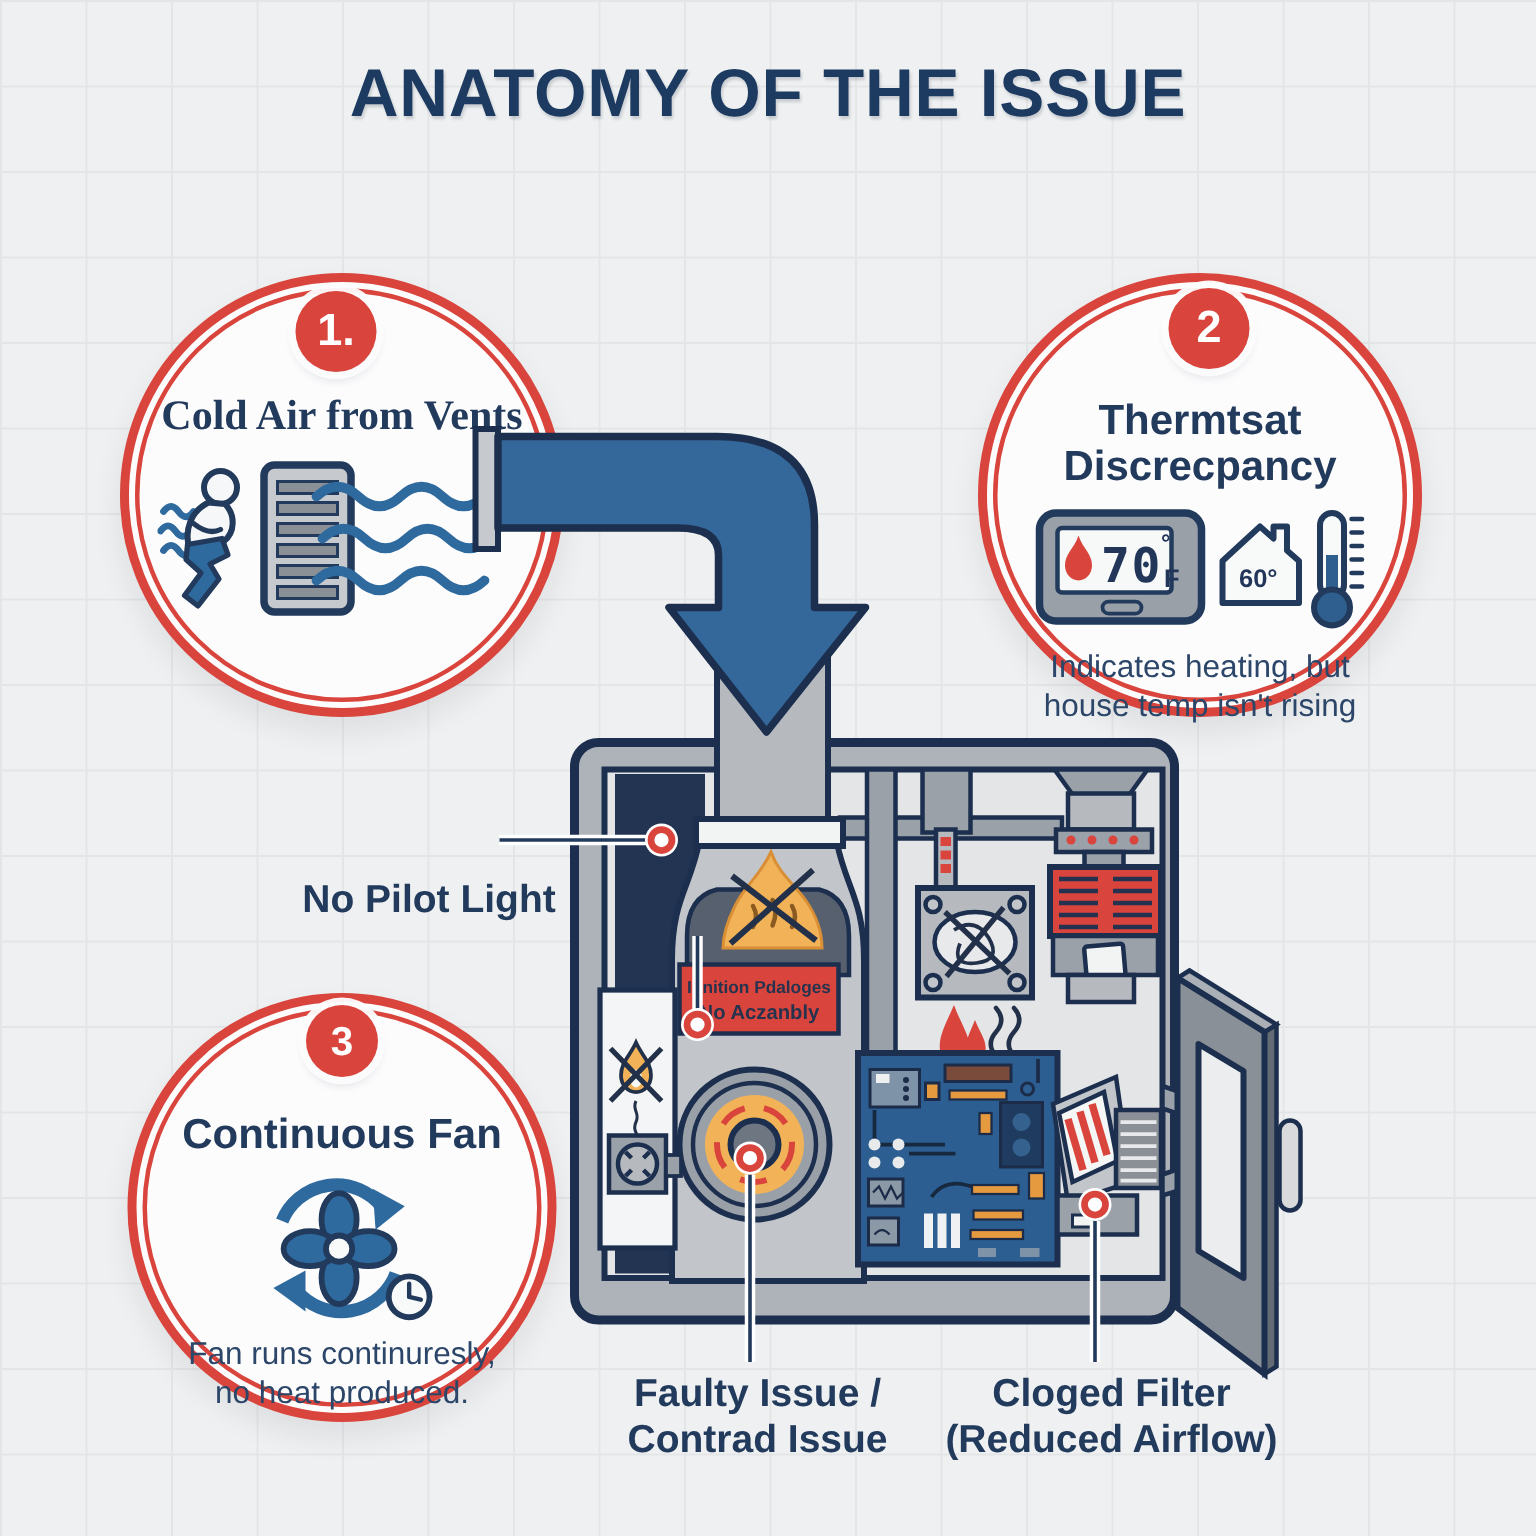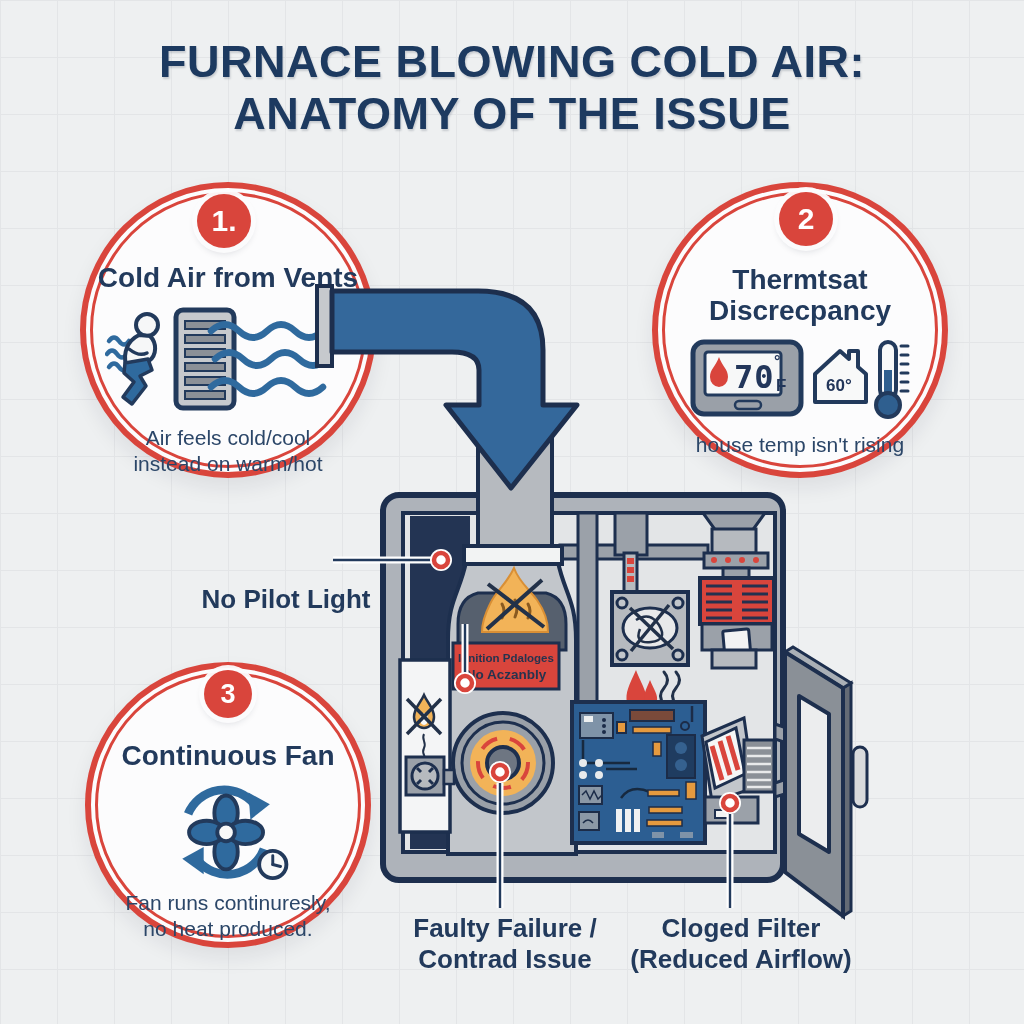--- a/index.html
+++ b/index.html
@@ -48,30 +48,29 @@
   #label-ignition{left:200px;top:584px;width:172px;}
   #label-wiring{left:377px;top:913px;width:256px;}
   #label-filter{left:613px;top:913px;width:256px;}
 </style>
 </head>
 <body>
 
 <div class="canvas">
 
   <div class="title">
-    <div>FURNACE BLOWING COLD AIR:</div>
     <div>ANATOMY OF THE ISSUE</div>
   </div>
 
   <div class="bubble" id="c1">
     <div class="badge" style="left:111px;top:6px;width:54px;height:54px;font-size:30px;">
       <span>1.</span>
     </div>
     <div class="bubble-inner">
-      <div class="c-title" style="margin-top:74px;">Cold Air from Vents</div>
+      <div class="c-title" style="margin-top:74px;font-family:Liberation Serif, serif;">Cold Air from Vents</div>
       <div class="icon-row" style="margin-top:14px;gap:4px;">
         <svg width="64" height="102" viewBox="0 0 64 102">
           <path d="M4,32 q5,-7 10,0 q5,7 10,0" fill="none" stroke="#2f6a9e" stroke-width="4.5" stroke-linecap="round"></path>
           <path d="M2,45 q5,-7 10,0 q5,7 10,0" fill="none" stroke="#2f6a9e" stroke-width="4.5" stroke-linecap="round"></path>
           <path d="M4,58 q5,-7 10,0 q5,7 10,0" fill="none" stroke="#2f6a9e" stroke-width="4.5" stroke-linecap="round"></path>
           <circle cx="42" cy="16" r="11" fill="#f6f7f8" stroke="#223a5c" stroke-width="4"></circle>
           <path d="M34,26 C22,32 18,44 21,56 L44,52 C52,46 52,34 45,27 Z" fill="#f6f7f8" stroke="#223a5c" stroke-width="4" stroke-linejoin="round"></path>
           <path d="M24,40 q10,8 18,4" fill="none" stroke="#223a5c" stroke-width="3.5" stroke-linecap="round"></path>
           <path d="M20,54 L43,50 L47,61 L35,67 L41,77 L27,95 L18,88 L29,73 L19,64 Z" fill="#2f6a9e" stroke="#223a5c" stroke-width="3.5" stroke-linejoin="round"></path>
         </svg>
@@ -82,24 +81,20 @@
           <rect x="12" y="42" width="40" height="8" fill="#8b9097" stroke="#223a5c" stroke-width="2"></rect>
           <rect x="12" y="56" width="40" height="8" fill="#8b9097" stroke="#223a5c" stroke-width="2"></rect>
           <rect x="12" y="70" width="40" height="8" fill="#8b9097" stroke="#223a5c" stroke-width="2"></rect>
           <rect x="12" y="84" width="40" height="8" fill="#8b9097" stroke="#223a5c" stroke-width="2"></rect>
           <g>
             <path d="M38,24 q14,-13 28,0 q14,13 28,0 q14,-13 28,0 q14,13 28,0" fill="none" stroke="#2f6a9e" stroke-width="6.5" stroke-linecap="round"></path>
             <path d="M42,52 q14,-13 28,0 q14,13 28,0 q14,-13 28,0 q14,13 28,0" fill="none" stroke="#2f6a9e" stroke-width="6.5" stroke-linecap="round"></path>
             <path d="M38,80 q14,-13 28,0 q14,13 28,0 q14,-13 28,0 q14,13 28,0" fill="none" stroke="#2f6a9e" stroke-width="6.5" stroke-linecap="round"></path>
           </g>
         </svg>
-      </div>
-      <div class="c-caption" style="margin-top:12px;">
-        <div>Air feels cold/cool</div>
-        <div>instead on warm/hot</div>
       </div>
     </div>
   </div>
 
   <div class="bubble" id="c2">
     <div class="badge" style="left:121px;top:4px;width:54px;height:54px;font-size:30px;">
       <span>2</span>
     </div>
     <div class="bubble-inner">
       <div class="c-title" style="margin-top:76px;">
@@ -130,20 +125,21 @@
                 <line x1="91" y1="17" x2="98" y2="17"></line>
               <line x1="91" y1="26" x2="98" y2="26"></line>
                 <line x1="91" y1="35" x2="98" y2="35"></line>
               <line x1="91" y1="44" x2="98" y2="44"></line>
                 <line x1="91" y1="53" x2="98" y2="53"></line>
             </g>
           </g>
         </svg>
       </div>
       <div class="c-caption" style="margin-top:12px;">
+        <div>Indicates heating, but</div>
         <div>house temp isn't rising</div>
       </div>
     </div>
   </div>
 
   <div class="bubble" id="c3">
     <div class="badge" style="left:113px;top:2px;width:48px;height:48px;font-size:27px;">
       <span>3</span>
     </div>
     <div class="bubble-inner">
@@ -368,21 +364,21 @@
       <line x1="730" y1="814" x2="730" y2="908" stroke="#223a5c" stroke-width="2.4"></line>
       <circle cx="730" cy="803" r="11" fill="#ffffff"></circle>
       <circle cx="730" cy="803" r="7" fill="#ffffff" stroke="#d9453c" stroke-width="4.5"></circle>
     </g>
   </svg>
 
   <div class="f-label" id="label-ignition">
     <div>No Pilot Light</div>
   </div>
   <div class="f-label" id="label-wiring">
-    <div>Faulty Failure /</div>
+    <div>Faulty Issue /</div>
     <div>Contrad Issue</div>
   </div>
   <div class="f-label" id="label-filter">
     <div>Cloged Filter</div>
     <div>(Reduced Airflow)</div>
   </div>
 
 </div>
 
 </body></html>

